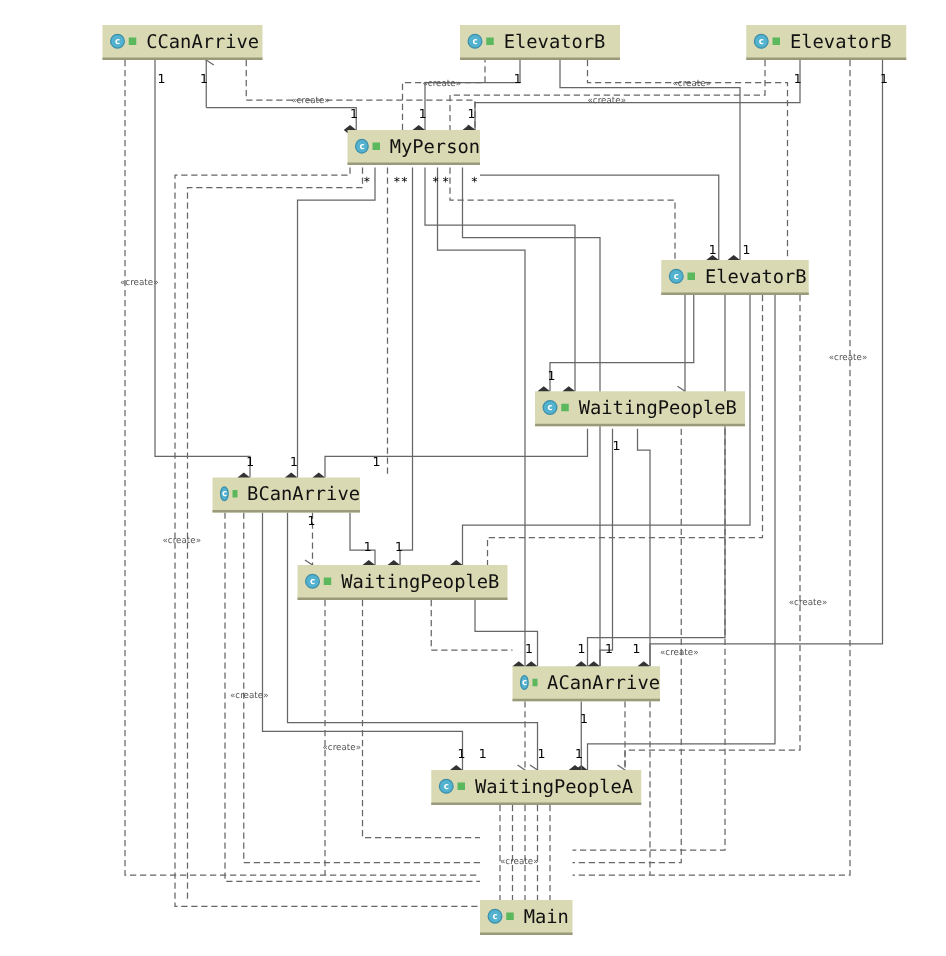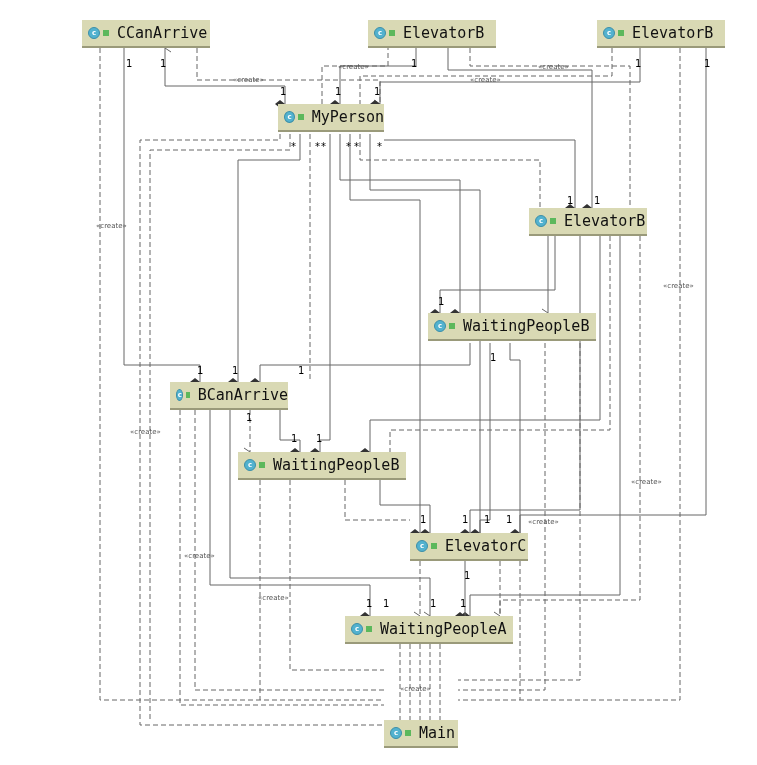--- a/index.html
+++ b/index.html
@@ -120,21 +120,21 @@
       <span>BCanArrive</span>
     </div>
     <div class="cls" style="left: 238px; top: 452px; width: 168px;">
       <span class="ic">c</span>
       <span class="lk"></span>
       <span>WaitingPeopleB</span>
     </div>
     <div class="cls" style="left: 410px; top: 533px; width: 118px;">
       <span class="ic">c</span>
       <span class="lk"></span>
-      <span>ElevatorC</span>
+      <span>ACanArrive</span>
     </div>
     <div class="cls" style="left: 345px; top: 616px; width: 168px;">
       <span class="ic">c</span>
       <span class="lk"></span>
       <span>WaitingPeopleA</span>
     </div>
     <div class="cls" style="left: 384px; top: 720px; width: 74px;">
       <span class="ic">c</span>
       <span class="lk"></span>
       <span>Main</span>

